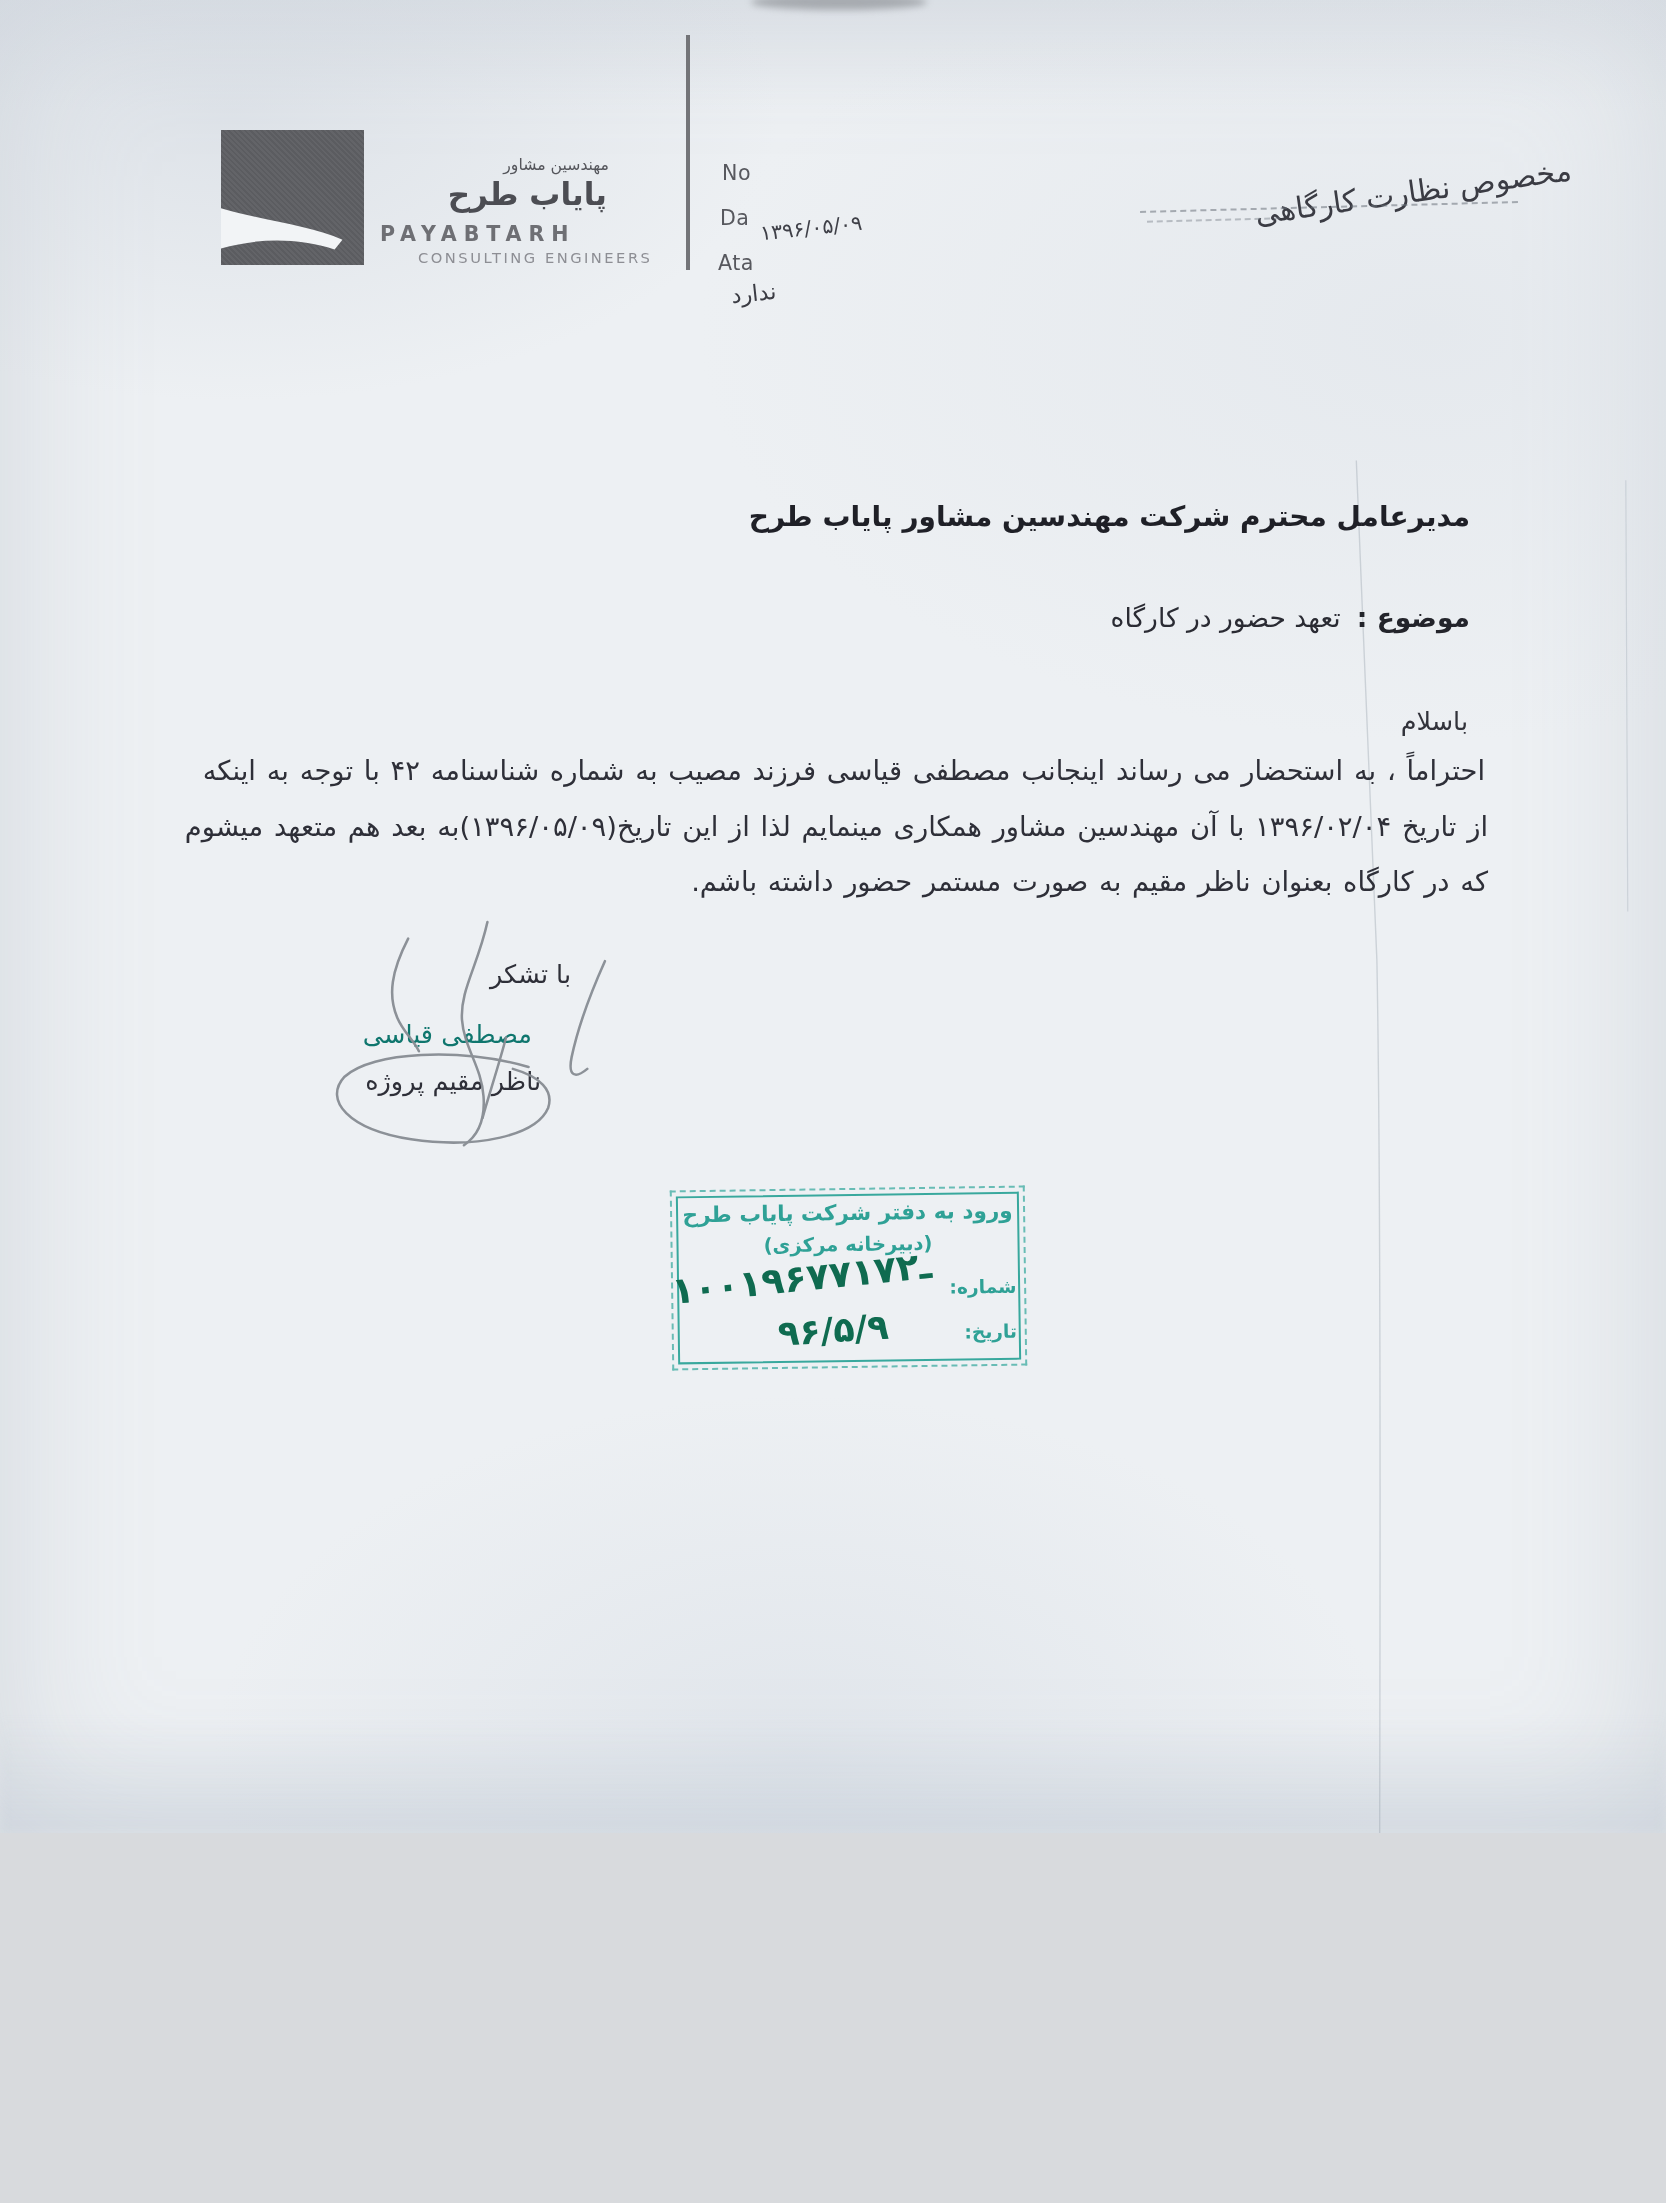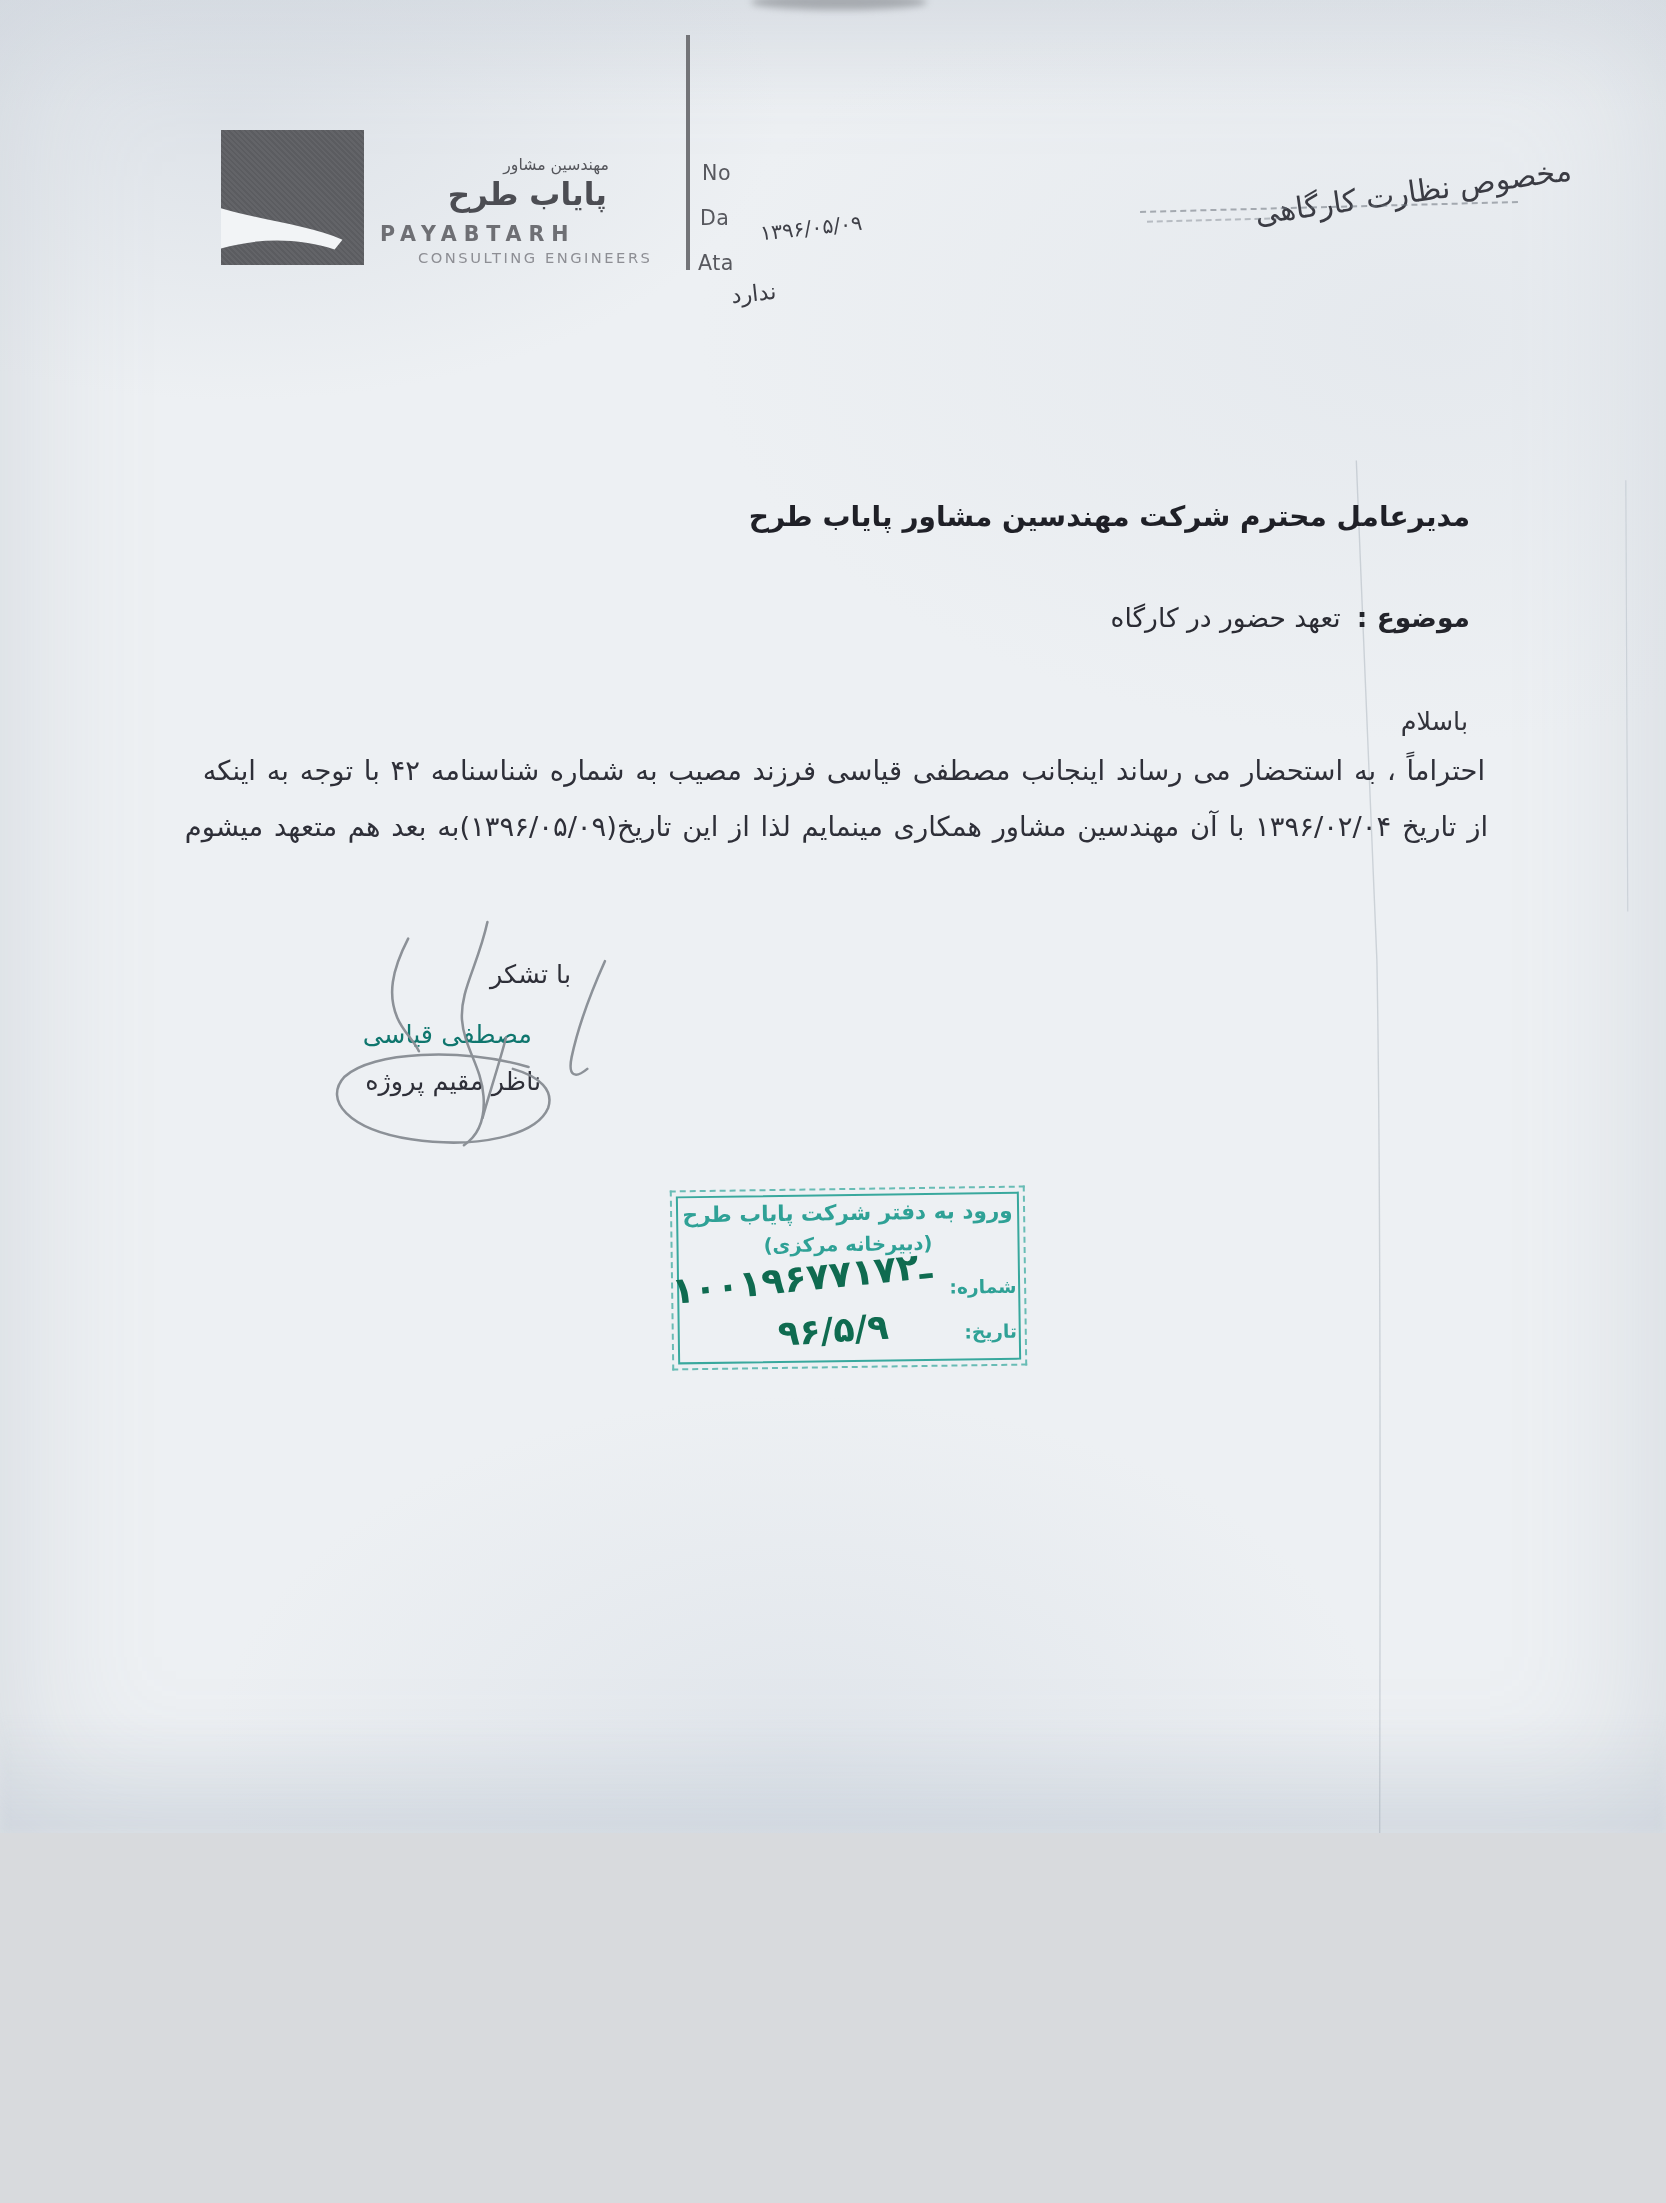--- a/index.html
+++ b/index.html
@@ -33,21 +33,21 @@
   .logo-square{left:221px;top:130px;width:143px;height:135px;
     background:#5b5c60;
     background-image:repeating-linear-gradient(45deg, rgba(255,255,255,.05) 0 2px, transparent 2px 3.9px);}
   .logo-square svg{position:absolute;inset:0;}
   .logo-fa-1{right:1057px;top:155px;font-size:15.7px;color:#54555b;letter-spacing:0.5px;}
   .logo-fa-2{right:1059px;top:176px;font-size:31px;font-weight:bold;color:#4c4d53;}
   .logo-en{left:380px;top:222px;font-size:20.6px;font-weight:bold;letter-spacing:6.9px;color:#6e6f74;}
   .logo-en-sub{left:418px;top:249px;font-size:14.7px;letter-spacing:2.5px;color:#8d8e94;}
 
   .sep-line{left:686px;top:35px;width:3.9px;height:235px;background:#737478;}
-  .fld{color:#57585e;font-size:20.6px;letter-spacing:0.5px;}
+  .fld{color:#57585e;font-size:20.6px;letter-spacing:0.5px;margin-left:20px;}
   .fld-no{left:702px;top:161px;}
   .fld-da{left:700px;top:206px;}
   .fld-ata{left:698px;top:251px;}
   .fld-date{left:760px;top:216px;font-size:20.6px;color:#3f4048;transform:rotate(-6deg);}
   .fld-attach{left:731px;top:280px;font-size:22.5px;color:#3b3c44;transform:rotate(-6deg);}
 
   .corner-note{right:95px;top:152px;font-size:30px;color:#3b3c44;transform:rotate(-8deg);transform-origin:100% 50%;}
   .corner-u1{left:1140px;top:206px;width:378px;border-top:2px dashed rgba(108,114,124,.55);transform:rotate(-1.5deg);height:0;}
   .corner-u2{left:1147px;top:219px;width:133px;border-top:2px dashed rgba(108,114,124,.4);transform:rotate(-1.5deg);height:0;}
 
@@ -116,20 +116,21 @@
   <div class="abs fa recipient">مدیرعامل محترم شرکت مهندسین مشاور پایاب طرح</div>
 
   <div class="abs fa subject">
     <span class="lbl">موضوع :</span>
     <span>تعهد حضور در کارگاه</span>
   </div>
 
   <div class="abs fa salutation">باسلام</div>
   <div class="abs fa bodyline bl1">احتراماً ، به استحضار می رساند اینجانب مصطفی قیاسی فرزند مصیب به شماره شناسنامه ۴۲ با توجه به اینکه</div>
   <div class="abs fa bodyline bl2">از تاریخ ۱۳۹۶/۰۲/۰۴ با آن مهندسین مشاور همکاری مینمایم لذا از این تاریخ(۱۳۹۶/۰۵/۰۹)به بعد هم متعهد میشوم</div>
+  <div class="abs fa bodyline bl3">که در کارگاه بعنوان ناظر مقیم به صورت مستمر حضور داشته باشم.</div>
 
   <div class="abs fa thanks">با تشکر</div>
   <div class="abs fa sig-name">مصطفی قیاسی</div>
   <div class="abs fa sig-title">ناظر مقیم پروژه</div>
 
   <svg class="abs signature-svg" viewBox="0 0 330 260">
     <g fill="none" stroke="#878c93" stroke-width="2.6" stroke-linecap="round" opacity="0.95">
       <path d="M168,10 C158,55 140,80 142,110 C144,138 162,158 164,188 C166,215 156,230 144,238"></path>
       <path d="M87,27 C70,60 66,85 76,108 C82,122 92,130 98,142"></path>
       <path d="M288,50 C270,90 260,120 254,148 C250,168 258,170 270,160"></path>

